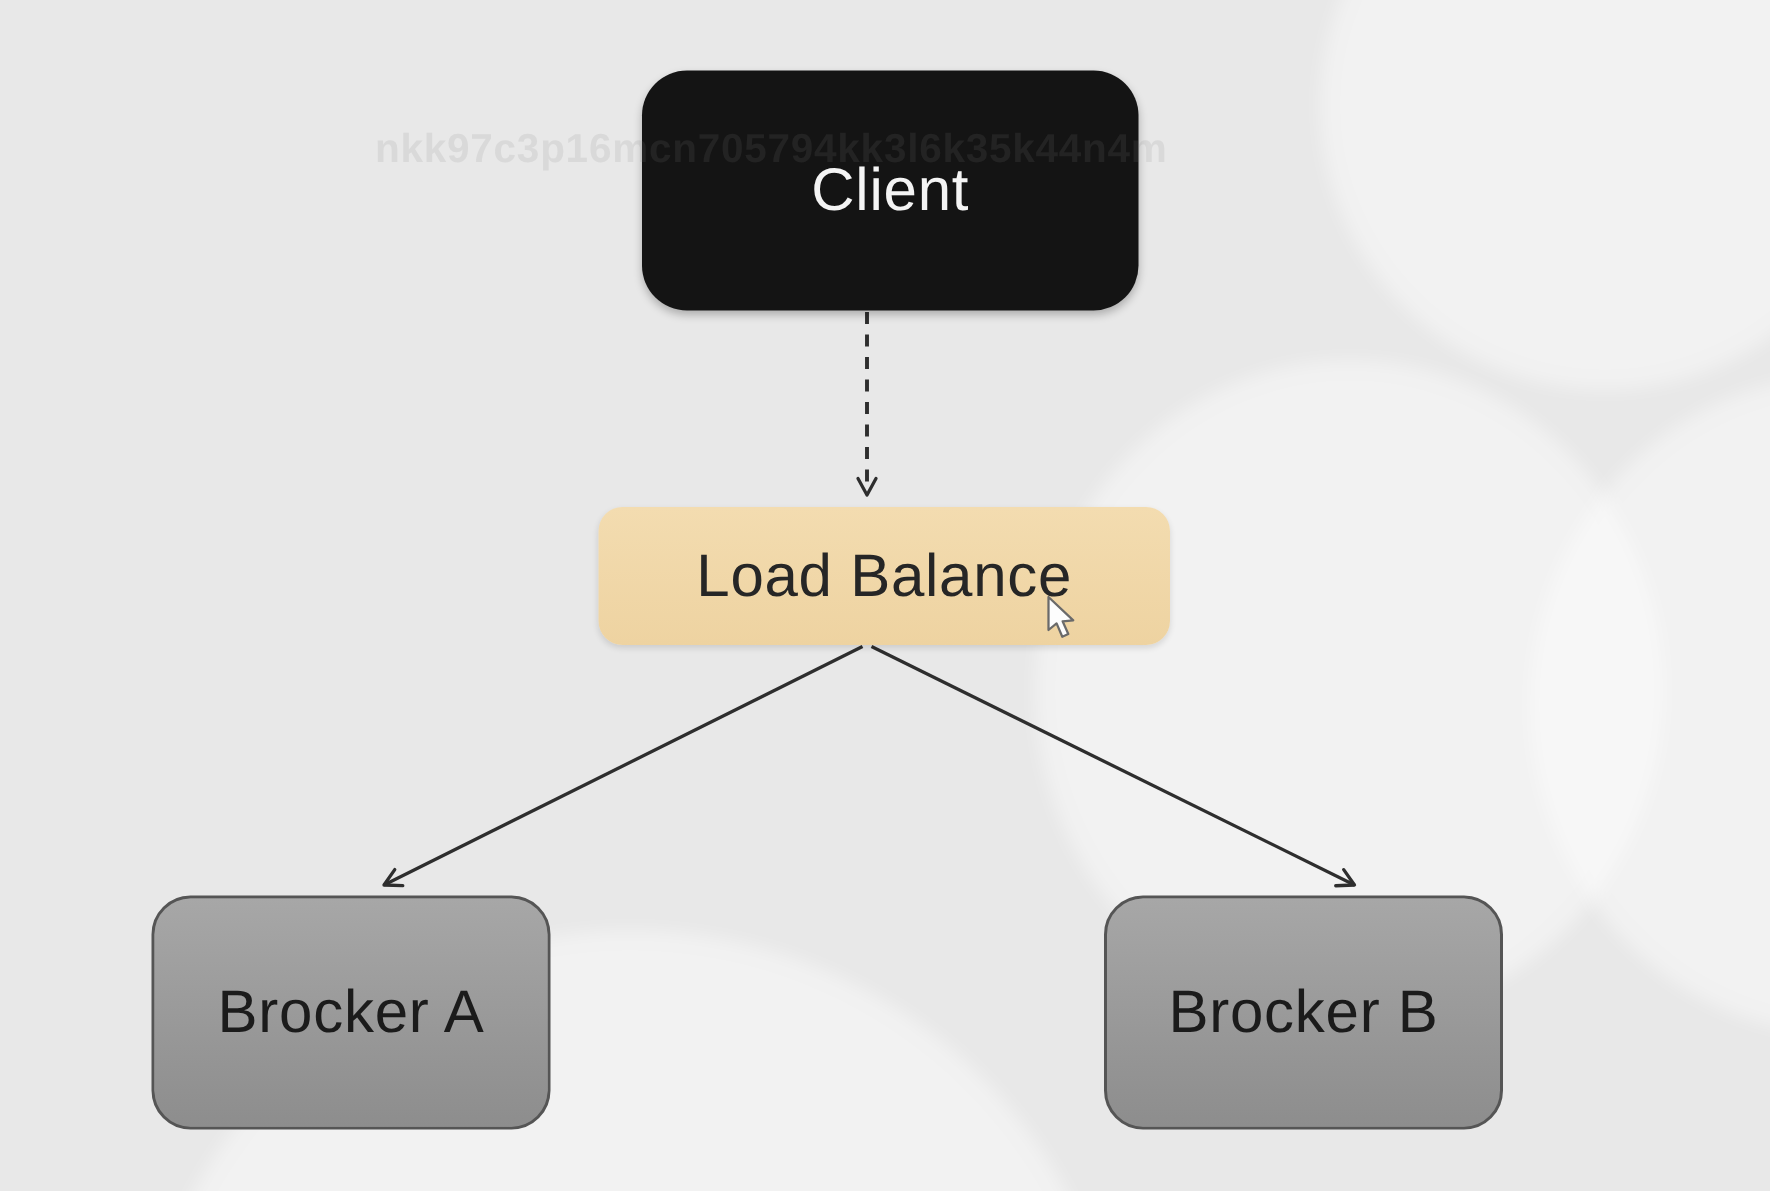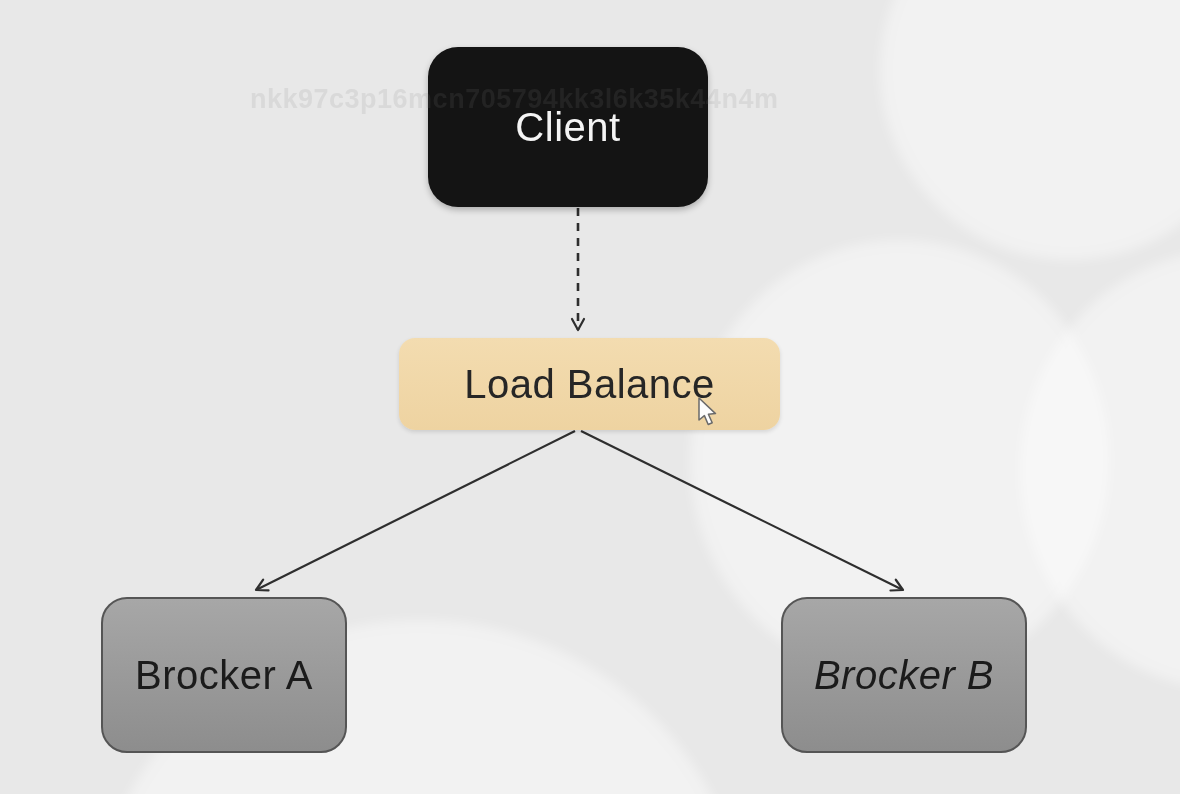--- a/index.html
+++ b/index.html
@@ -58,50 +58,50 @@
     z-index: 3;
     box-sizing: border-box;
   }
   .node .node-label {
     font-size: 40px;
     letter-spacing: 0.5px;
   }
   .node-client {
     left: 428px;
     top: 47px;
-    width: 280px;
+    width: 331px;
     height: 160px;
     background: #141414;
     border-radius: 30px;
     box-shadow: 0 3px 6px rgba(0,0,0,0.25);
   }
   .node-client .node-label { color: #f4f4f4; }
 
   .node-load-balancer {
     left: 399px;
     top: 338px;
     width: 381px;
     height: 92px;
     background: linear-gradient(180deg, #f3dcb0 0%, #eed3a1 100%);
     border-radius: 16px;
     box-shadow: 0 2px 4px rgba(0,0,0,0.12);
   }
   .node-load-balancer .node-label { color: #262626; }
 
   .node-broker {
-    width: 246px;
+    width: 266px;
     height: 156px;
     top: 597px;
     background: linear-gradient(180deg, #a7a7a7 0%, #8d8d8d 100%);
     border: 2px solid #555555;
     border-radius: 26px;
   }
   .node-broker .node-label { color: #1b1b1b; }
   .node-broker-a { left: 101px; }
-  .node-broker-b { left: 781px; font-style: italic; }
+  .node-broker-b { left: 736px; }
 
   
   svg.cursor {
     position: absolute;
     left: 696px;
     top: 396px;
     z-index: 10;
     pointer-events: none;
   }
 </style>

